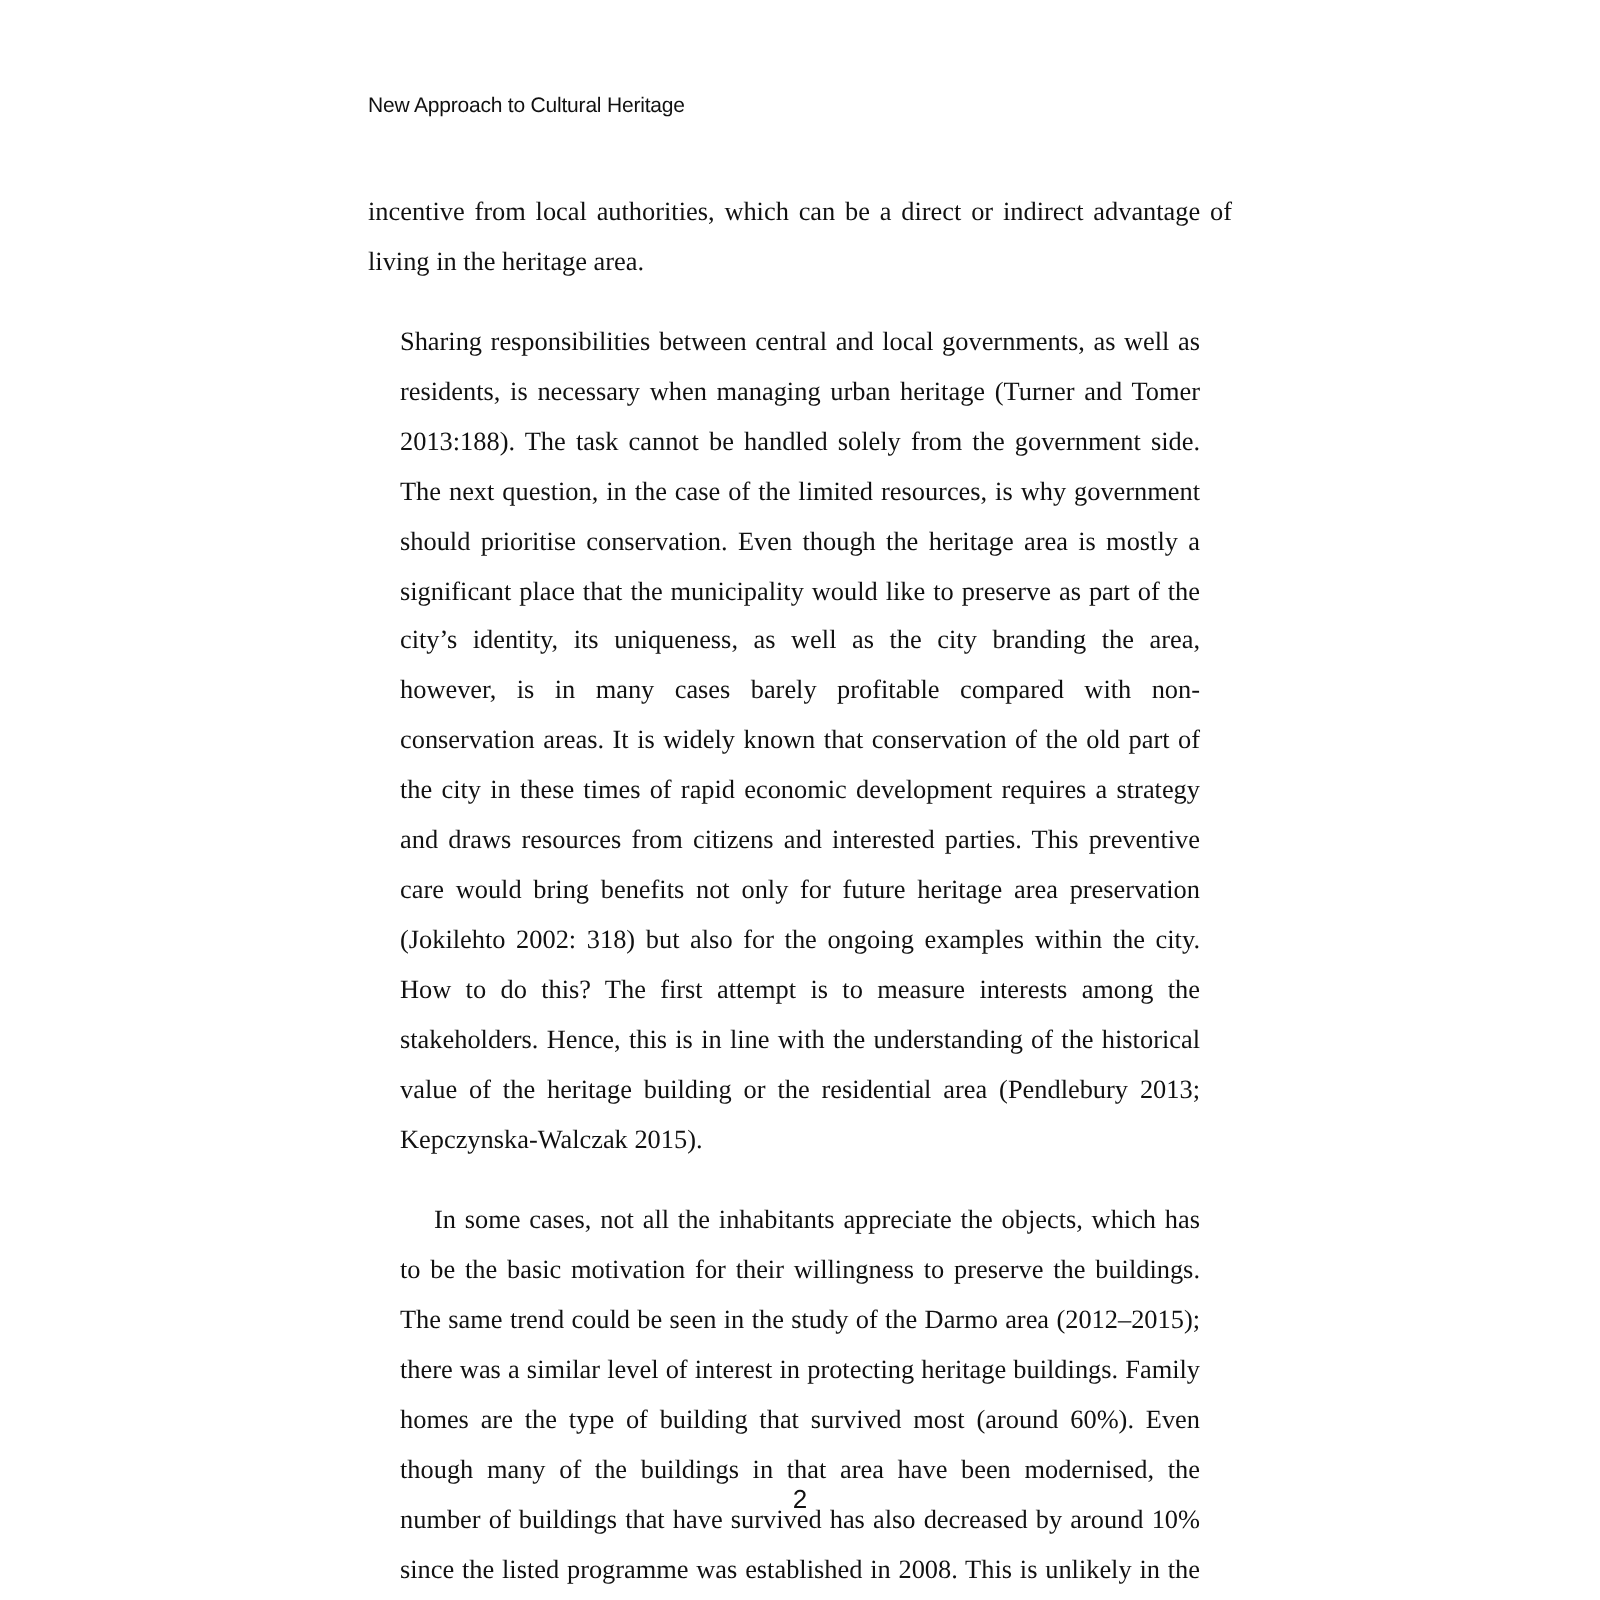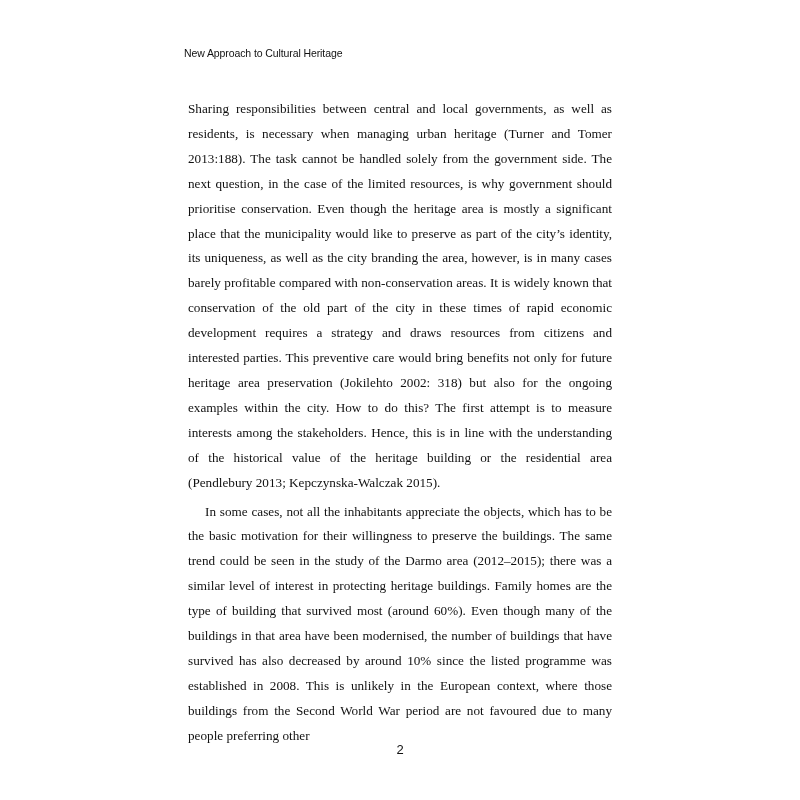--- a/index.html
+++ b/index.html
@@ -14,34 +14,35 @@
     position: absolute; left: 184px; top: 93px; width: 432px;
     font-family: "Liberation Serif", serif; font-size: 13.2px; color: #111;
   }
   .abstract-tail { line-height: 25px; text-align: justify; text-align-last: left; margin: 0; }
   .keywords { line-height: 22px; text-align: justify; margin: 0; }
   .keywords b { font-weight: bold; }
   .heading {
     font-family: "Liberation Serif", serif; font-weight: bold; font-size: 16.2px;
     margin: 22px 0 0 0; line-height: 24px; letter-spacing: -0.1px;
   }
-  .para { line-height: 24.9px; text-align: justify; margin: 4px; }
+  .para { line-height: 24.9px; text-align: justify; margin: 16px; }
   .para.indent { text-indent: 17px; }
   .page-number {
     position: absolute; left: 0; width: 800px; top: 742px; text-align: center;
     font-family: "Liberation Sans", sans-serif; font-size: 13px; color: #111;
   }
 </style>
 </head>
 <body>
 
 <div class="page">
   <div class="running-head">New Approach to Cultural Heritage</div>
 
   <div class="content">
+    <p class="abstract-tail">incentive from local authorities, which can be a direct or indirect advantage of living in the heritage area.</p>
 
 
     <p class="para">Sharing responsibilities between central and local governments, as well as residents, is necessary when managing urban heritage (Turner and Tomer 2013:188). The task cannot be handled solely from the government side. The next question, in the case of the limited resources, is why government should prioritise conservation. Even though the heritage area is mostly a significant place that the municipality would like to preserve as part of the city’s identity, its uniqueness, as well as the city branding the area, however, is in many cases barely profitable compared with non-conservation areas. It is widely known that conservation of the old part of the city in these times of rapid economic development requires a strategy and draws resources from citizens and interested parties. This preventive care would bring benefits not only for future heritage area preservation (Jokilehto 2002: 318) but also for the ongoing examples within the city. How to do this? The first attempt is to measure interests among the stakeholders. Hence, this is in line with the understanding of the historical value of the heritage building or the residential area (Pendlebury 2013; Kepczynska-Walczak 2015).</p>
     <p class="para indent">In some cases, not all the inhabitants appreciate the objects, which has to be the basic motivation for their willingness to preserve the buildings. The same trend could be seen in the study of the Darmo area (2012–2015); there was a similar level of interest in protecting heritage buildings. Family homes are the type of building that survived most (around 60%). Even though many of the buildings in that area have been modernised, the number of buildings that have survived has also decreased by around 10% since the listed programme was established in 2008. This is unlikely in the European context, where those buildings from the Second World War period are not favoured due to many people preferring other</p>
   </div>
 
   <div class="page-number">2</div>
 </div>
 
 </body></html>

